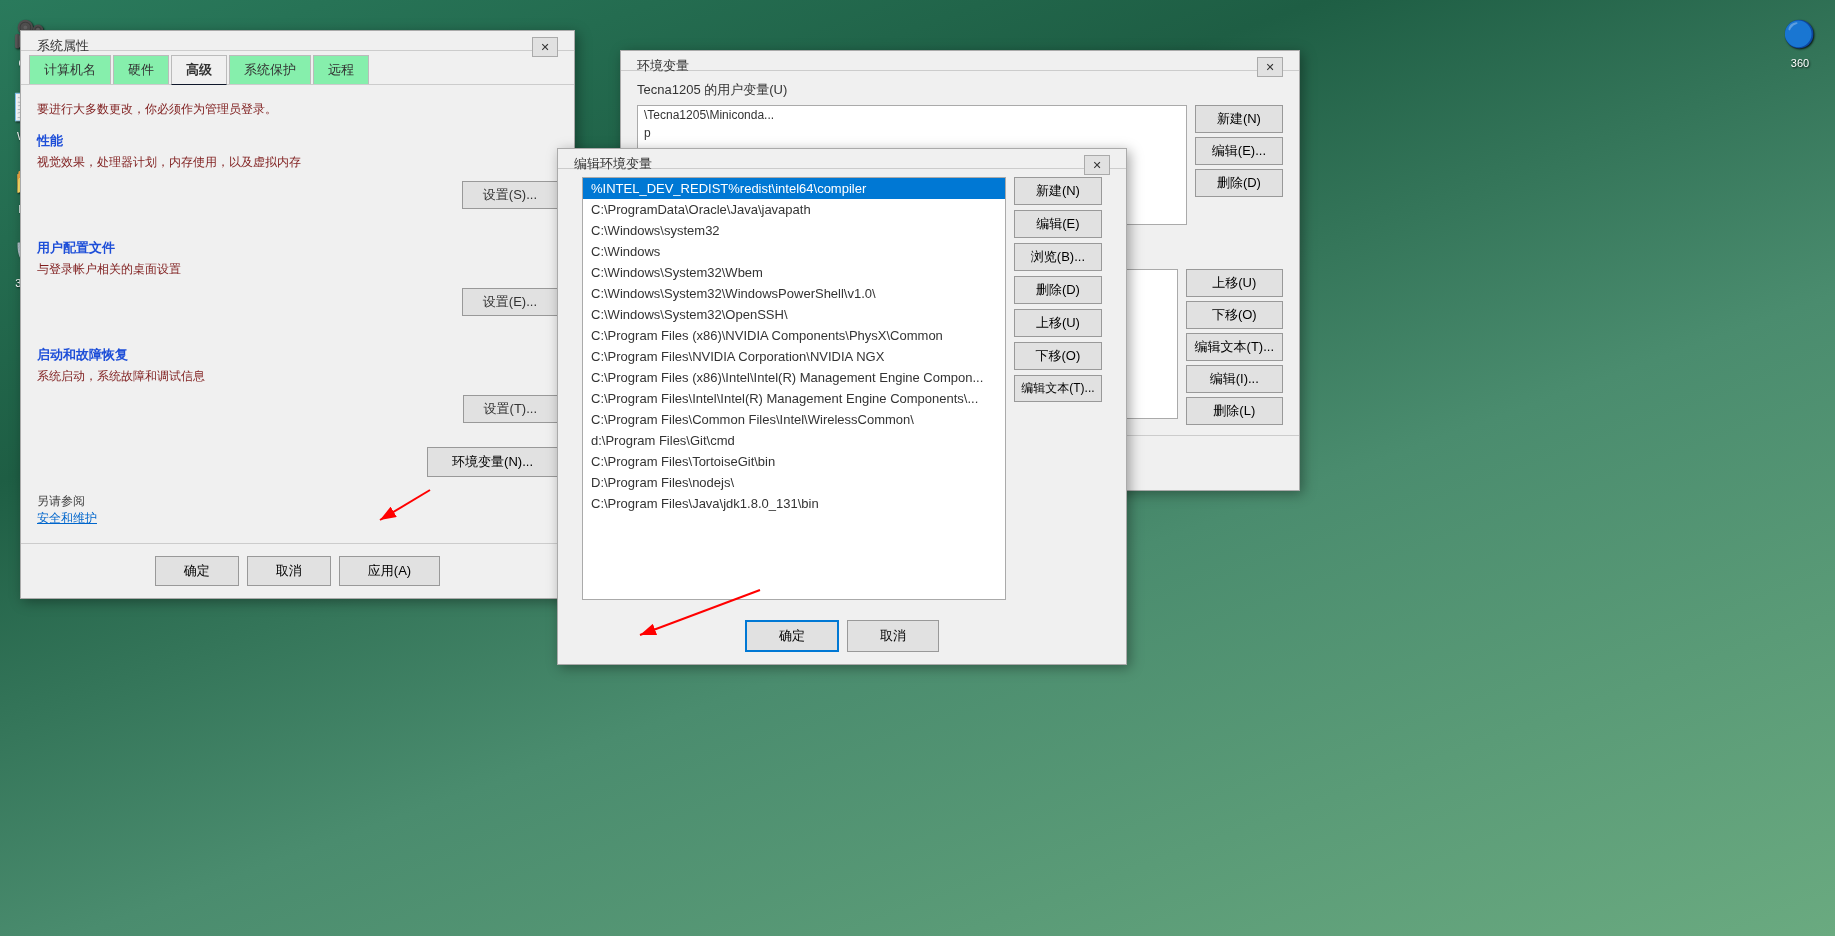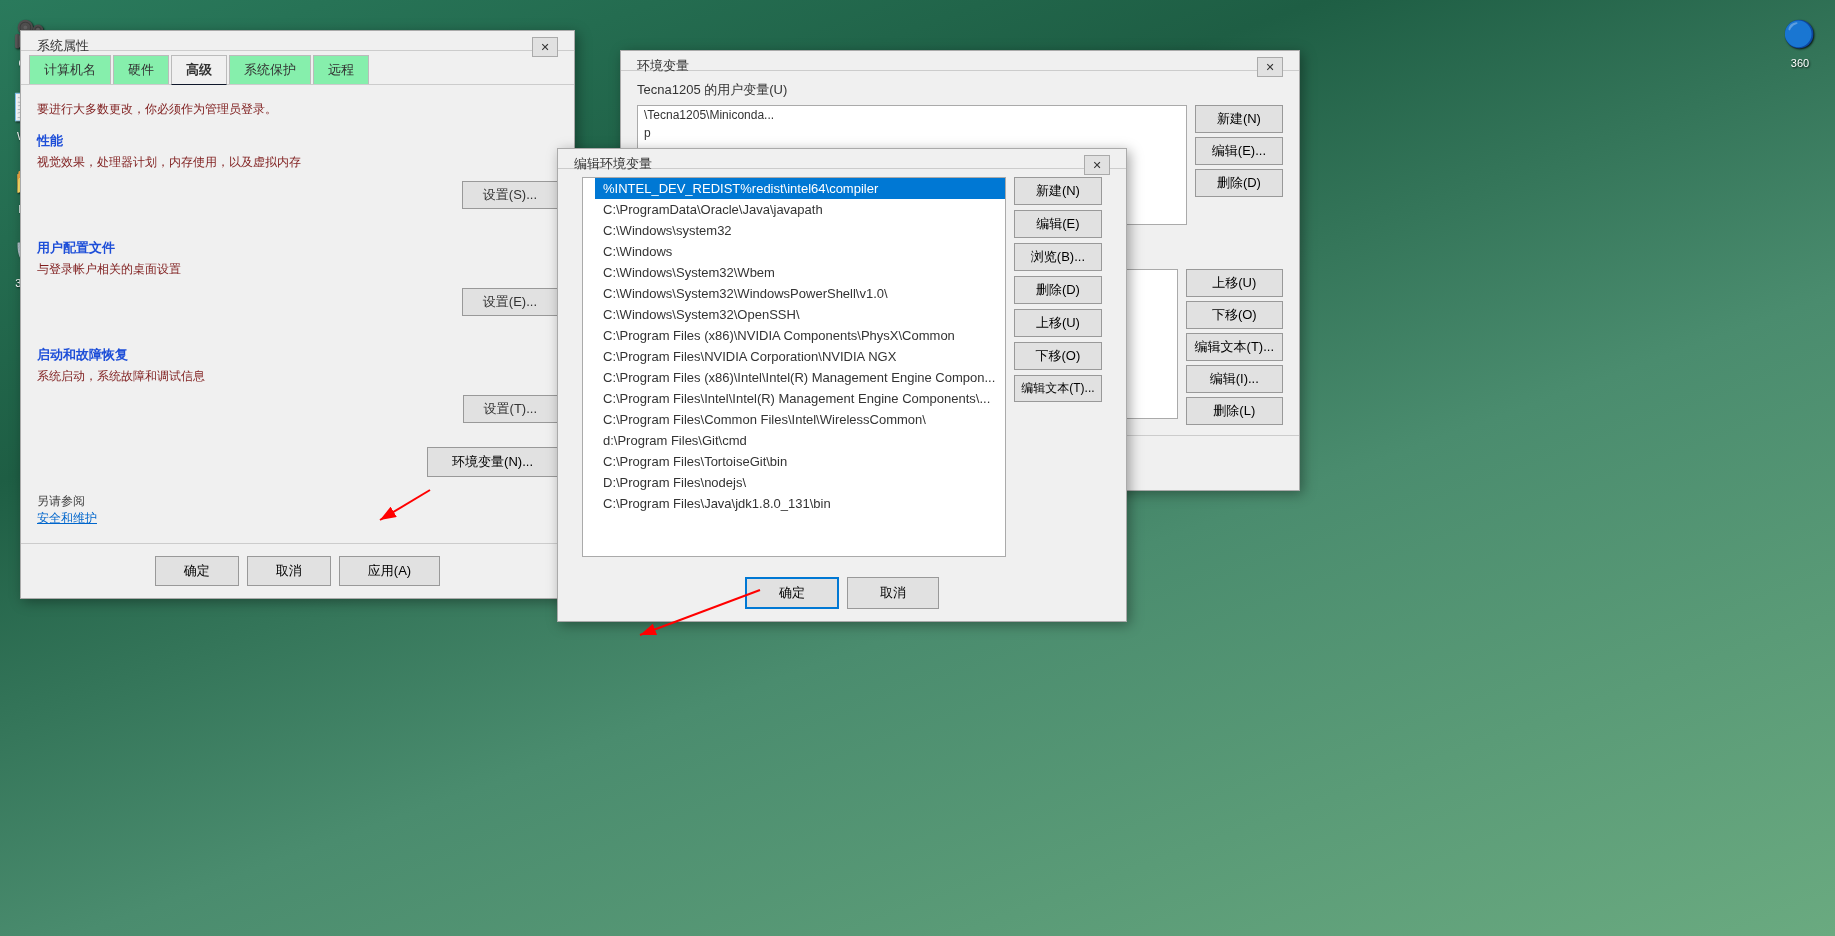--- a/index.html
+++ b/index.html
@@ -255,23 +255,22 @@
       background: #f0f0f0;
       z-index: 10;
       margin-left: 48px;
     }
     .edit-env-list-container {
       padding: 8px 12px;
     }
     .edit-env-listbox {
       background: white;
       border: 1px solid #aaa;
-      height: 380px;
+      height: 423px;
       overflow-y: auto;
-      padding-left: 12px;
     }
     .edit-env-item {
       padding: 3px 8px;
       font-size: 13px;
       color: #333;
       white-space: nowrap;
     }
     .edit-env-item.selected {
       background: #0078d4;
       color: white;

